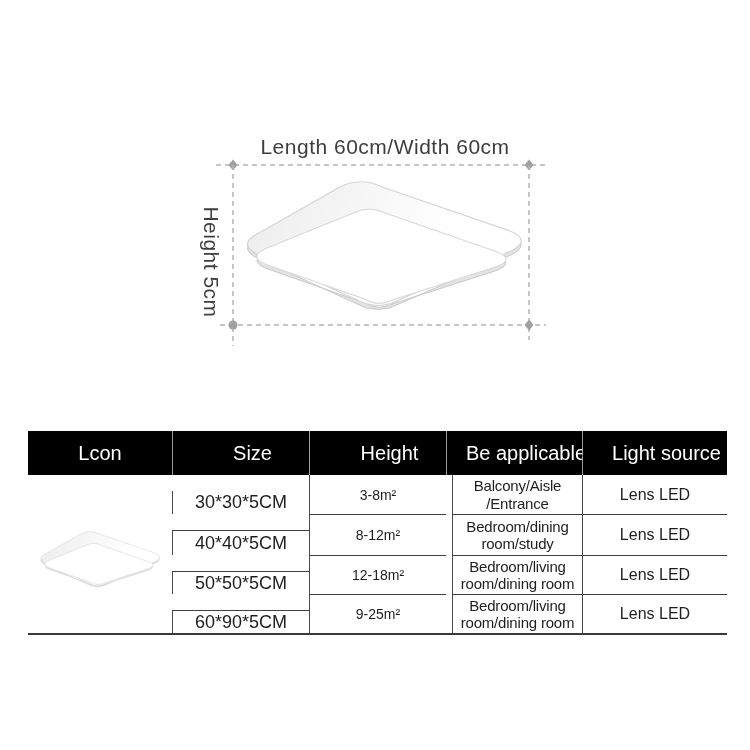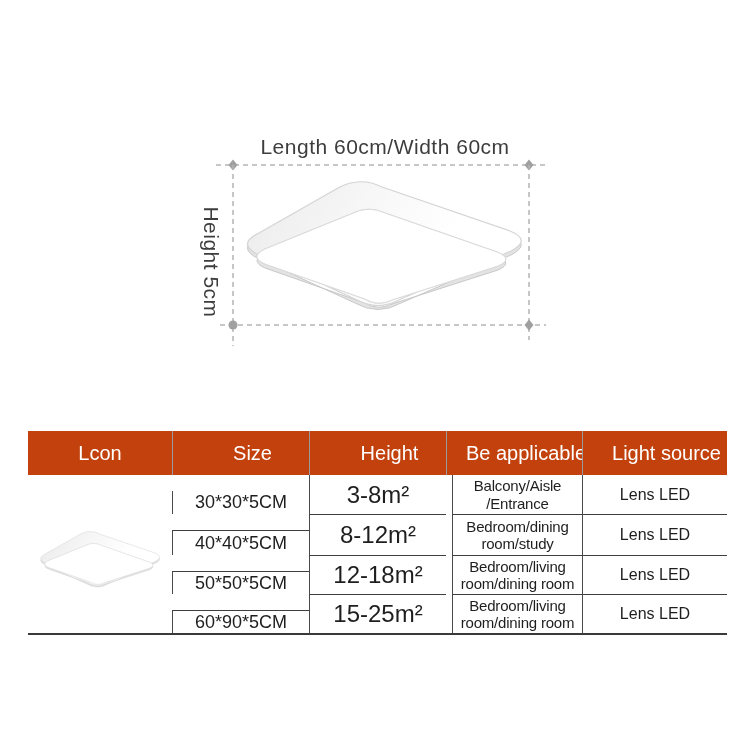--- a/index.html
+++ b/index.html
@@ -37,21 +37,21 @@
     left: 28px;
     top: 431px;
     width: 699px;
     display: grid;
     grid-template-columns: 144px 137px 137px 136px 145px;
     grid-template-rows: 44px 39px 41px 39px 39px;
     border-bottom: 2px solid #3a3a3a;
     color: #1e1e1e;
   }
   .th {
-    background: #c2410c;
+    background: #000000;
     color: #ffffff;
     font-size: 20px;
     display: flex;
     align-items: center;
     justify-content: center;
     white-space: nowrap;
   }
   .th + .th { border-left: 1px solid #9b9b9b; padding-left: 23px; }
   .td {
     display: flex;
@@ -63,21 +63,21 @@
   .bt { border-top: 1px solid #3f3f3f; }
   .cell-icon {
     grid-column: 1;
     grid-row: 2 / 6;
     display: flex;
     align-items: center;
     justify-content: center;
     padding-top: 10px;
   }
   .cell-size  { font-size: 18px; margin-top: 16px; }
-  .cell-space { font-size: 24px; }
+  .cell-space { font-size: 14px; }
   .cell-appl  {
     font-size: 15px;
     line-height: 1.15;
     flex-direction: column;
     text-align: center;
     letter-spacing: -0.2px;
     margin-left: 6px;
   }
   .cell-light { font-size: 16px; }
 </style>
@@ -155,21 +155,21 @@
 
     <div class="td bt cell-size">50*50*5CM</div>
     <div class="td bt cell-space">12-18m²</div>
     <div class="td bt cell-appl">
       <span>Bedroom/living</span>
       <span>room/dining room</span>
     </div>
     <div class="td bt cell-light">Lens LED</div>
 
     <div class="td bt cell-size">60*90*5CM</div>
-    <div class="td bt cell-space">15-25m²</div>
+    <div class="td bt cell-space">9-25m²</div>
     <div class="td bt cell-appl">
       <span>Bedroom/living</span>
       <span>room/dining room</span>
     </div>
     <div class="td bt cell-light">Lens LED</div>
 
   </div>
 </div>
 
 </body></html>

